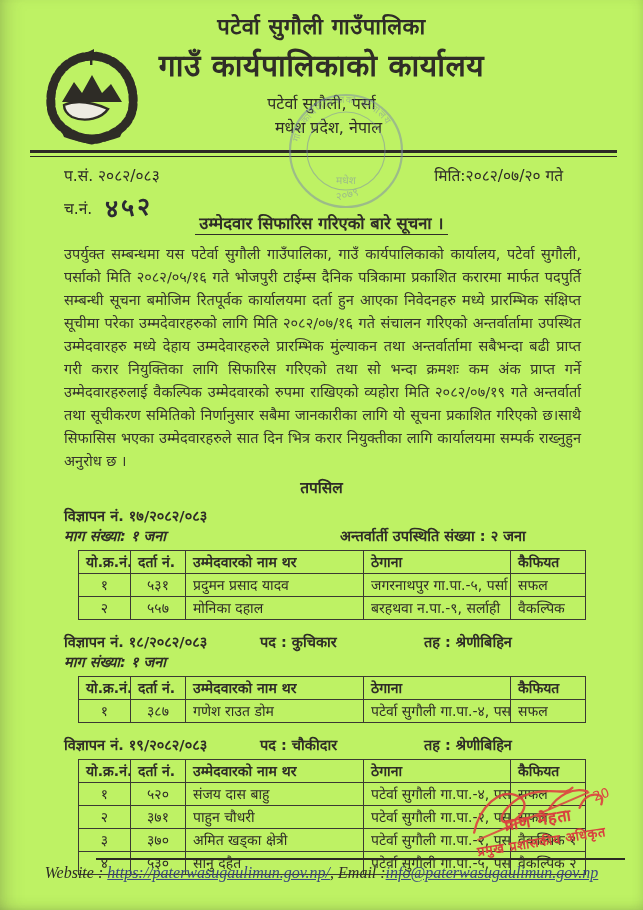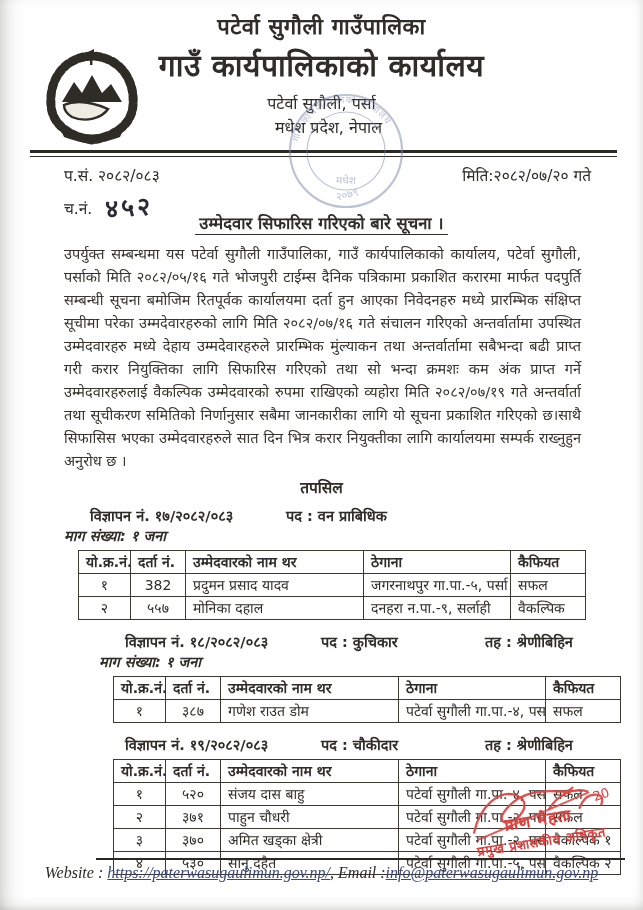--- a/index.html
+++ b/index.html
@@ -1,47 +1,47 @@
 <!DOCTYPE html>
 <html><head>
 <meta charset="utf-8">
 <style>
   html,body{margin:0;padding:0;background:#b9b7b1;}
   .page{
     position:relative;width:643px;height:910px;margin:0 auto;overflow:hidden;
     background:linear-gradient(180deg,#f1efe8 0%,#edebe2 30%,#ecead f 70%,#e7e5dc 100%);
-    background-color:#ffffff;
+    background-color:#bef264;
     box-shadow:inset 16px 0 22px -16px rgba(60,58,50,.35), inset -8px 0 14px -10px rgba(60,58,50,.2), inset 0 -10px 16px -12px rgba(60,58,50,.3);
     font-family:"DejaVu Sans","Liberation Sans",sans-serif;
     color:#2f2d27;
   }
   
   .hdr{padding-top:10px;text-align:center;position:relative;}
   .hdr-muni{font-size:22px;font-weight:600;letter-spacing:.5px;}
   .hdr-office{font-size:30px;font-weight:700;margin-top:4px;letter-spacing:.5px;}
   .hdr-addr{font-size:16px;margin-top:7px;}
   .hdr-prov{font-size:16px;margin-top:2px;padding-left:14px;}
   .emblem{position:absolute;left:40px;top:48px;}
   .seal{position:absolute;left:282px;top:84px;opacity:.5;pointer-events:none;}
   .rule{margin:12px 26px 0 30px;height:3px;border-top:3px solid #2c2a24;border-bottom:1px solid #2c2a24;}
   
-  .ref-row{display:flex;justify-content:space-between;margin:7px 52px 0 64px;font-size:15.5px;}
+  .ref-row{display:flex;justify-content:space-between;margin:7px 80px 0 64px;font-size:15.5px;}
   .chalani-row{margin:1px 0 0 64px;font-size:15.5px;height:30px;}
   .chalani-val{display:inline-block;font-size:25px;font-weight:600;transform:rotate(-4deg) translateY(2px);letter-spacing:3px;margin-left:8px;color:#2b2a33;}
   .doc-title{text-align:center;margin-top:-6px;font-size:16.5px;font-weight:700;}
   .doc-title span{border-bottom:1.6px solid #2f2d27;padding:0 4px 1px;text-align:right;}
   
   .body-par{margin:9px 62px 0 64px;font-size:14.5px;line-height:23px;text-align:justify;color:#36342d;}
   .tapasil{text-align:center;margin-top:3px;font-size:15.5px;font-weight:600;}
   
   .sections{margin:0;}
   .sec{margin:8px 0 0 0;}
-  .sec + .sec{margin-top:11px;padding-left:35px;}
+  .sec + .sec{margin-top:11px;}
   .sec-line{display:flex;margin:0 40px 0 64px;font-size:14.5px;font-weight:600;line-height:20px;}
-  .sec-advert{width:196px;margin-left:26px;}
+  .sec-advert{width:196px;}
   .sec-post{width:164px;}
   .sec-level{flex:1;}
   .sec-demand{width:276px;font-style:italic;}
   .sec-att{flex:1;}
   table.cand{border-collapse:collapse;margin:4px 0 12px 78px;table-layout:fixed;width:507px;
     font-size:14px;color:#2f2d27;}
   table.cand th,table.cand td{border:1.5px solid #3b3932;padding:1px 7px;line-height:20px;overflow:hidden;white-space:nowrap;}
   table.cand th{font-weight:600;text-align:left;}
   table.cand th.c,table.cand td.c{text-align:center;}
   
@@ -105,24 +105,24 @@
   </div>
 
   <div class="body-par">उपर्युक्त सम्बन्धमा यस पटेर्वा सुगौली गाउँपालिका, गाउँ कार्यपालिकाको कार्यालय, पटेर्वा सुगौली, पर्साको मिति २०८२/०५/१६ गते भोजपुरी टाईम्स दैनिक पत्रिकामा प्रकाशित करारमा मार्फत पदपुर्ति सम्बन्धी सूचना बमोजिम रितपूर्वक कार्यालयमा दर्ता हुन आएका निवेदनहरु मध्ये प्रारम्भिक संक्षिप्त सूचीमा परेका उम्मदेवारहरुको लागि मिति २०८२/०७/१६ गते संचालन गरिएको अन्तर्वार्तामा उपस्थित उम्मेदवारहरु मध्ये देहाय उम्मदेवारहरुले प्रारम्भिक मुंल्याकन तथा अन्तर्वार्तामा सबैभन्दा बढी प्राप्त गरी करार नियुक्तिका लागि सिफारिस गरिएको तथा सो भन्दा क्रमशः कम अंक प्राप्त गर्ने उम्मेदवारहरुलाई वैकल्पिक उम्मेदवारको रुपमा राखिएको व्यहोरा मिति २०८२/०७/१९ गते अन्तर्वार्ता तथा सूचीकरण समितिको निर्णानुसार सबैमा जानकारीका लागि यो सूचना प्रकाशित गरिएको छ।साथै सिफासिस भएका उम्मेदवारहरुले सात दिन भित्र करार नियुक्तीका लागि कार्यालयमा सम्पर्क राख्नुहुन अनुरोध छ ।</div>
 
   <div class="tapasil">तपसिल</div>
 
   <div class="sections" id="sections">
       <div class="sec">
         <div class="sec-line">
           <span class="sec-advert">विज्ञापन नं. १७/२०८२/०८३</span>
-          <span class="sec-post">पद : वन प्राबिधिक</span>
         </div>
         <div class="sec-line">
           <span class="sec-demand">माग संख्या: १ जना</span>
+          <span class="sec-att">अन्तर्वार्ती उपस्थिति संख्या : २ जना</span>
         </div>
         <table class="cand">
           <colgroup>
             <col style="width: 52px;">
             <col style="width: 55px;">
             <col style="width: 178px;">
             <col style="width: 147px;">
             <col style="width: 75px;">
           </colgroup>
           <thead>
@@ -130,30 +130,30 @@
               <th class="c">यो.क्र.नं.</th>
               <th>दर्ता नं.</th>
               <th>उम्मेदवारको नाम थर</th>
               <th>ठेगाना</th>
               <th>कैफियत</th>
             </tr>
           </thead>
           <tbody>
             <tr>
               <td class="c">१</td>
-              <td class="c">382</td>
+              <td class="c">५३१</td>
               <td>प्रदुमन प्रसाद यादव</td>
               <td>जगरनाथपुर गा.पा.-५, पर्सा</td>
               <td>सफल</td>
             </tr>
             <tr>
               <td class="c">२</td>
               <td class="c">५५७</td>
               <td>मोनिका दहाल</td>
-              <td>दनहरा न.पा.-९, सर्लाही</td>
+              <td>बरहथवा न.पा.-९, सर्लाही</td>
               <td>वैकल्पिक</td>
             </tr>
           </tbody>
         </table>
       </div>
       <div class="sec">
         <div class="sec-line">
           <span class="sec-advert">विज्ञापन नं. १८/२०८२/०८३</span>
           <span class="sec-post">पद : कुचिकार</span>
           <span class="sec-level">तह : श्रेणीबिहिन</span>

